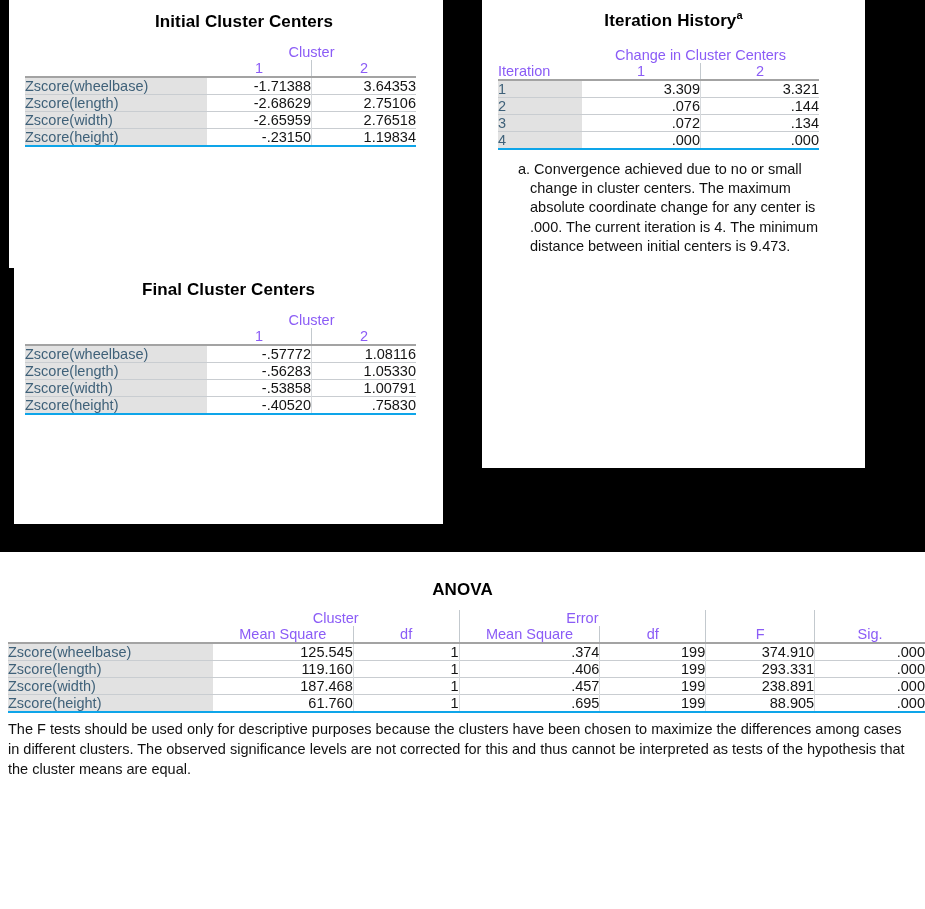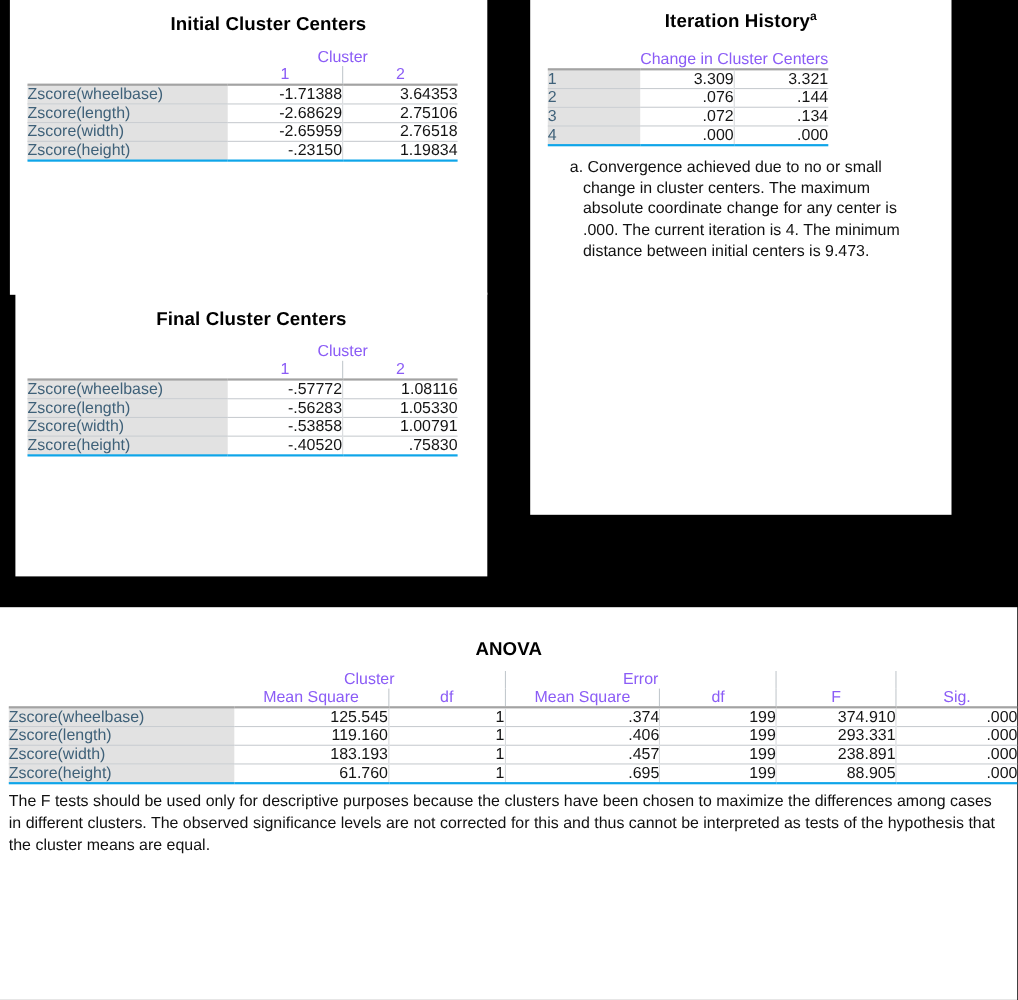--- a/index.html
+++ b/index.html
@@ -209,20 +209,25 @@
   <div class="tbl-title" style="padding-top:9px;">
     <span>Iteration History</span><span class="sup">a</span>
   </div>
 
   <table class="spss" style="margin:16px 0 0 16px;">
     <tbody>
         <tr>
       <th class="hdr w-stub-b"></th>
       <th class="hdr" colspan="2">Change in Cluster Centers</th>
     </tr>
+    <tr>
+      <th class="hdr hdr-left">Iteration</th>
+      <th class="hdr w-val-b">1</th>
+      <th class="hdr w-val-b vsep">2</th>
+    </tr>
 
     <tr class="rule-top">
       <td class="stub">1</td>
       <td class="num">3.309</td>
       <td class="num cdiv">3.321</td>
     </tr>
     <tr class="rowline">
       <td class="stub">2</td>
       <td class="num">.076</td>
       <td class="num cdiv">.144</td>
@@ -278,21 +283,21 @@
       <td class="stub">Zscore(length)</td>
       <td class="num">119.160</td>
       <td class="num cdiv">1</td>
       <td class="num cdiv">.406</td>
       <td class="num cdiv">199</td>
       <td class="num cdiv">293.331</td>
       <td class="num cdiv">.000</td>
     </tr>
     <tr class="rowline">
       <td class="stub">Zscore(width)</td>
-      <td class="num">183.193</td>
+      <td class="num">187.468</td>
       <td class="num cdiv">1</td>
       <td class="num cdiv">.457</td>
       <td class="num cdiv">199</td>
       <td class="num cdiv">238.891</td>
       <td class="num cdiv">.000</td>
     </tr>
     <tr class="rowline rule-bot">
       <td class="stub">Zscore(height)</td>
       <td class="num">61.760</td>
       <td class="num cdiv">1</td>

